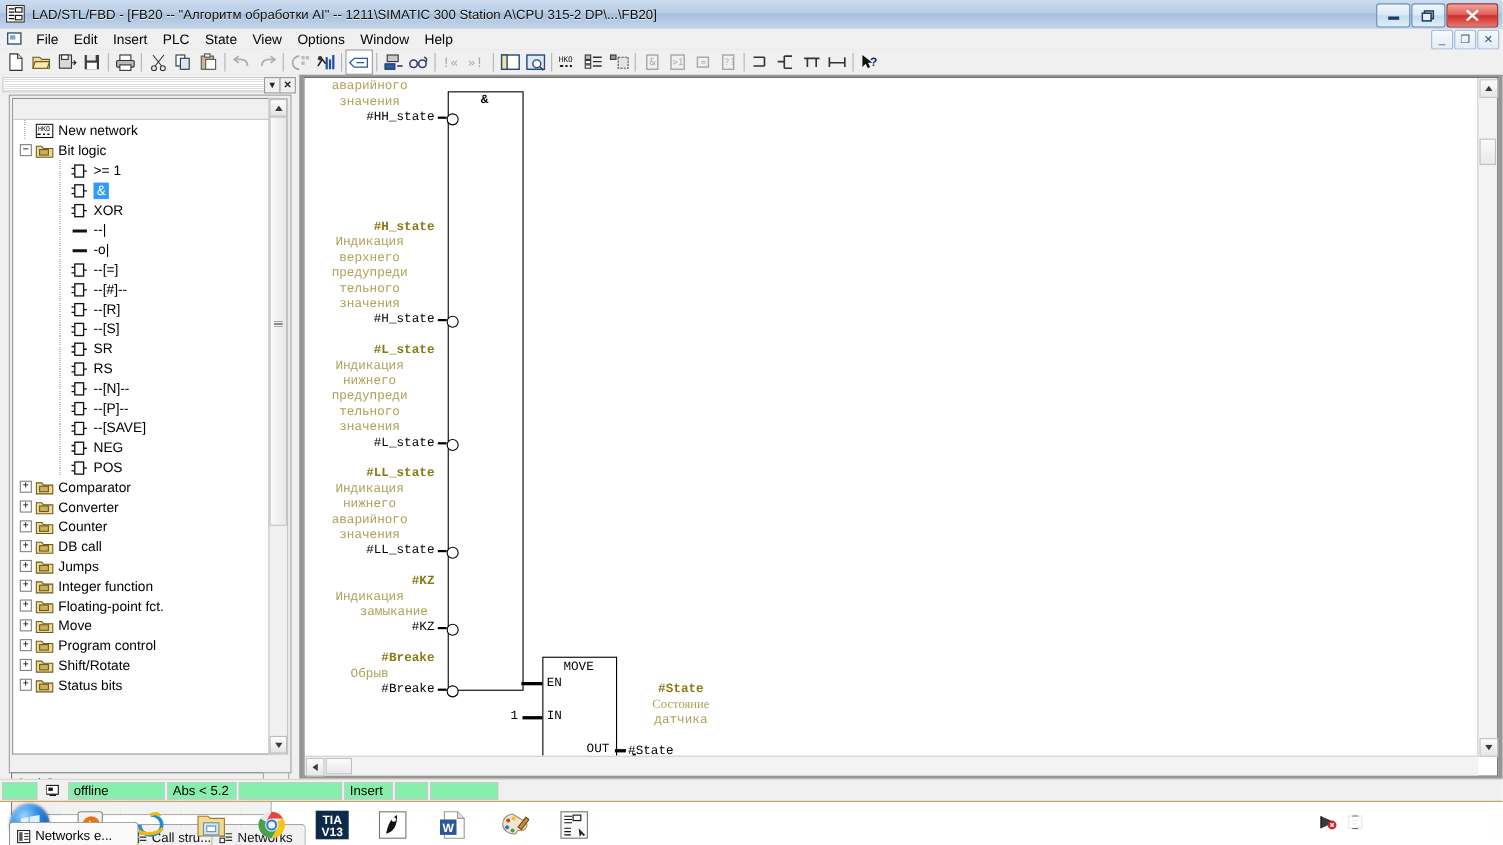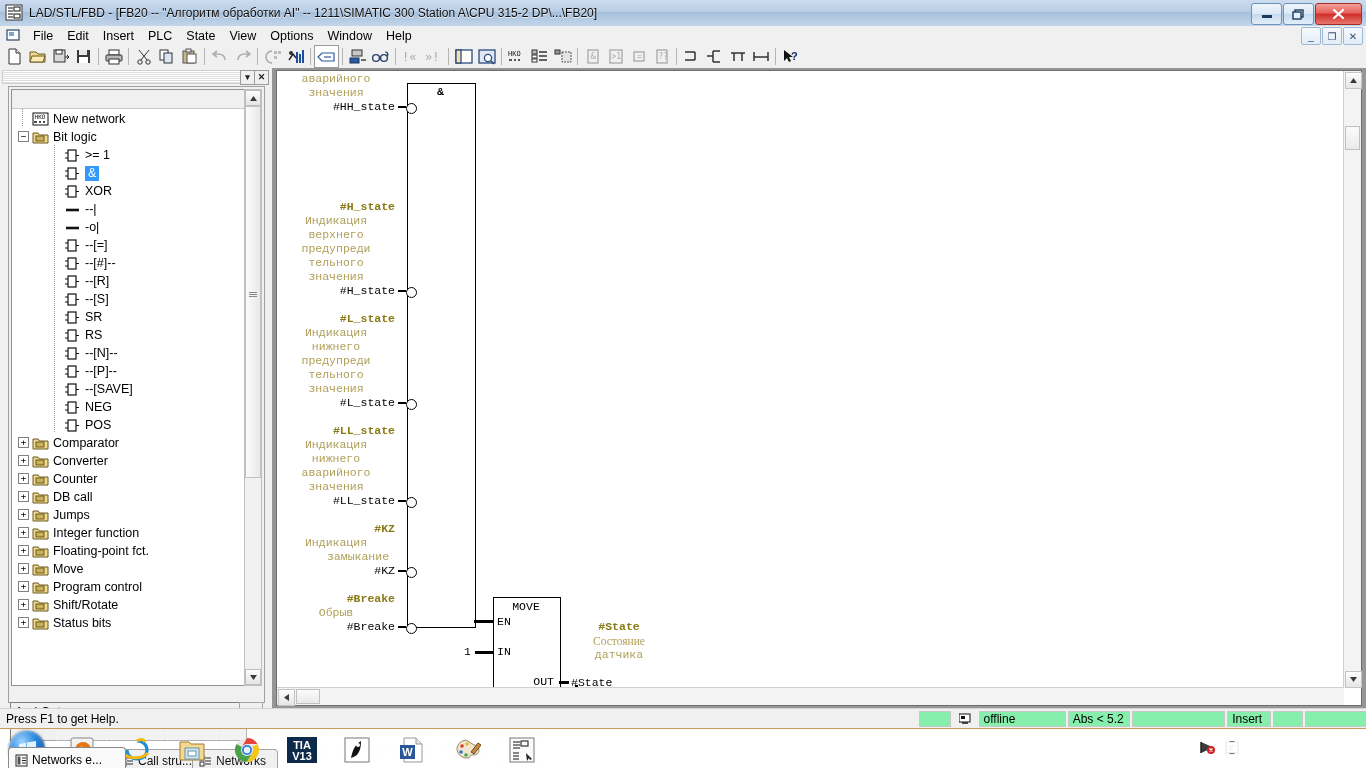--- a/index.html
+++ b/index.html
@@ -925,21 +925,20 @@
           <svg width="5" height="7">
               <path d="M0 3.5L5 0v7z" fill="#3a3a3a"></path>
             </svg>
         </div>
         <div class="sthumb" style="left:19px;top:1px;width:22px;height:13px;"></div>
       </div>
     </div>
   </div>
 
   <div class="statusbar">
-    <div class="stcell stflat" style="width:925px;">Press F1 to get Help.</div>
     <div class="stcell" style="width:32px;"></div>
     <div class="stcell stflat" style="width:24px;justify-content:center;">
       <svg width="12" height="12">
           <rect x="0" y="1" width="11" height="8" fill="#fff" stroke="#111"></rect>
           <rect x="2" y="3" width="4" height="3" fill="#111"></rect>
           <path d="M3 10h6" stroke="#111" stroke-width="1.4"></path>
         </svg>
     </div>
     <div class="stcell" style="width:88px;">offline</div>
     <div class="stcell" style="width:63px;">Abs &lt; 5.2</div>

